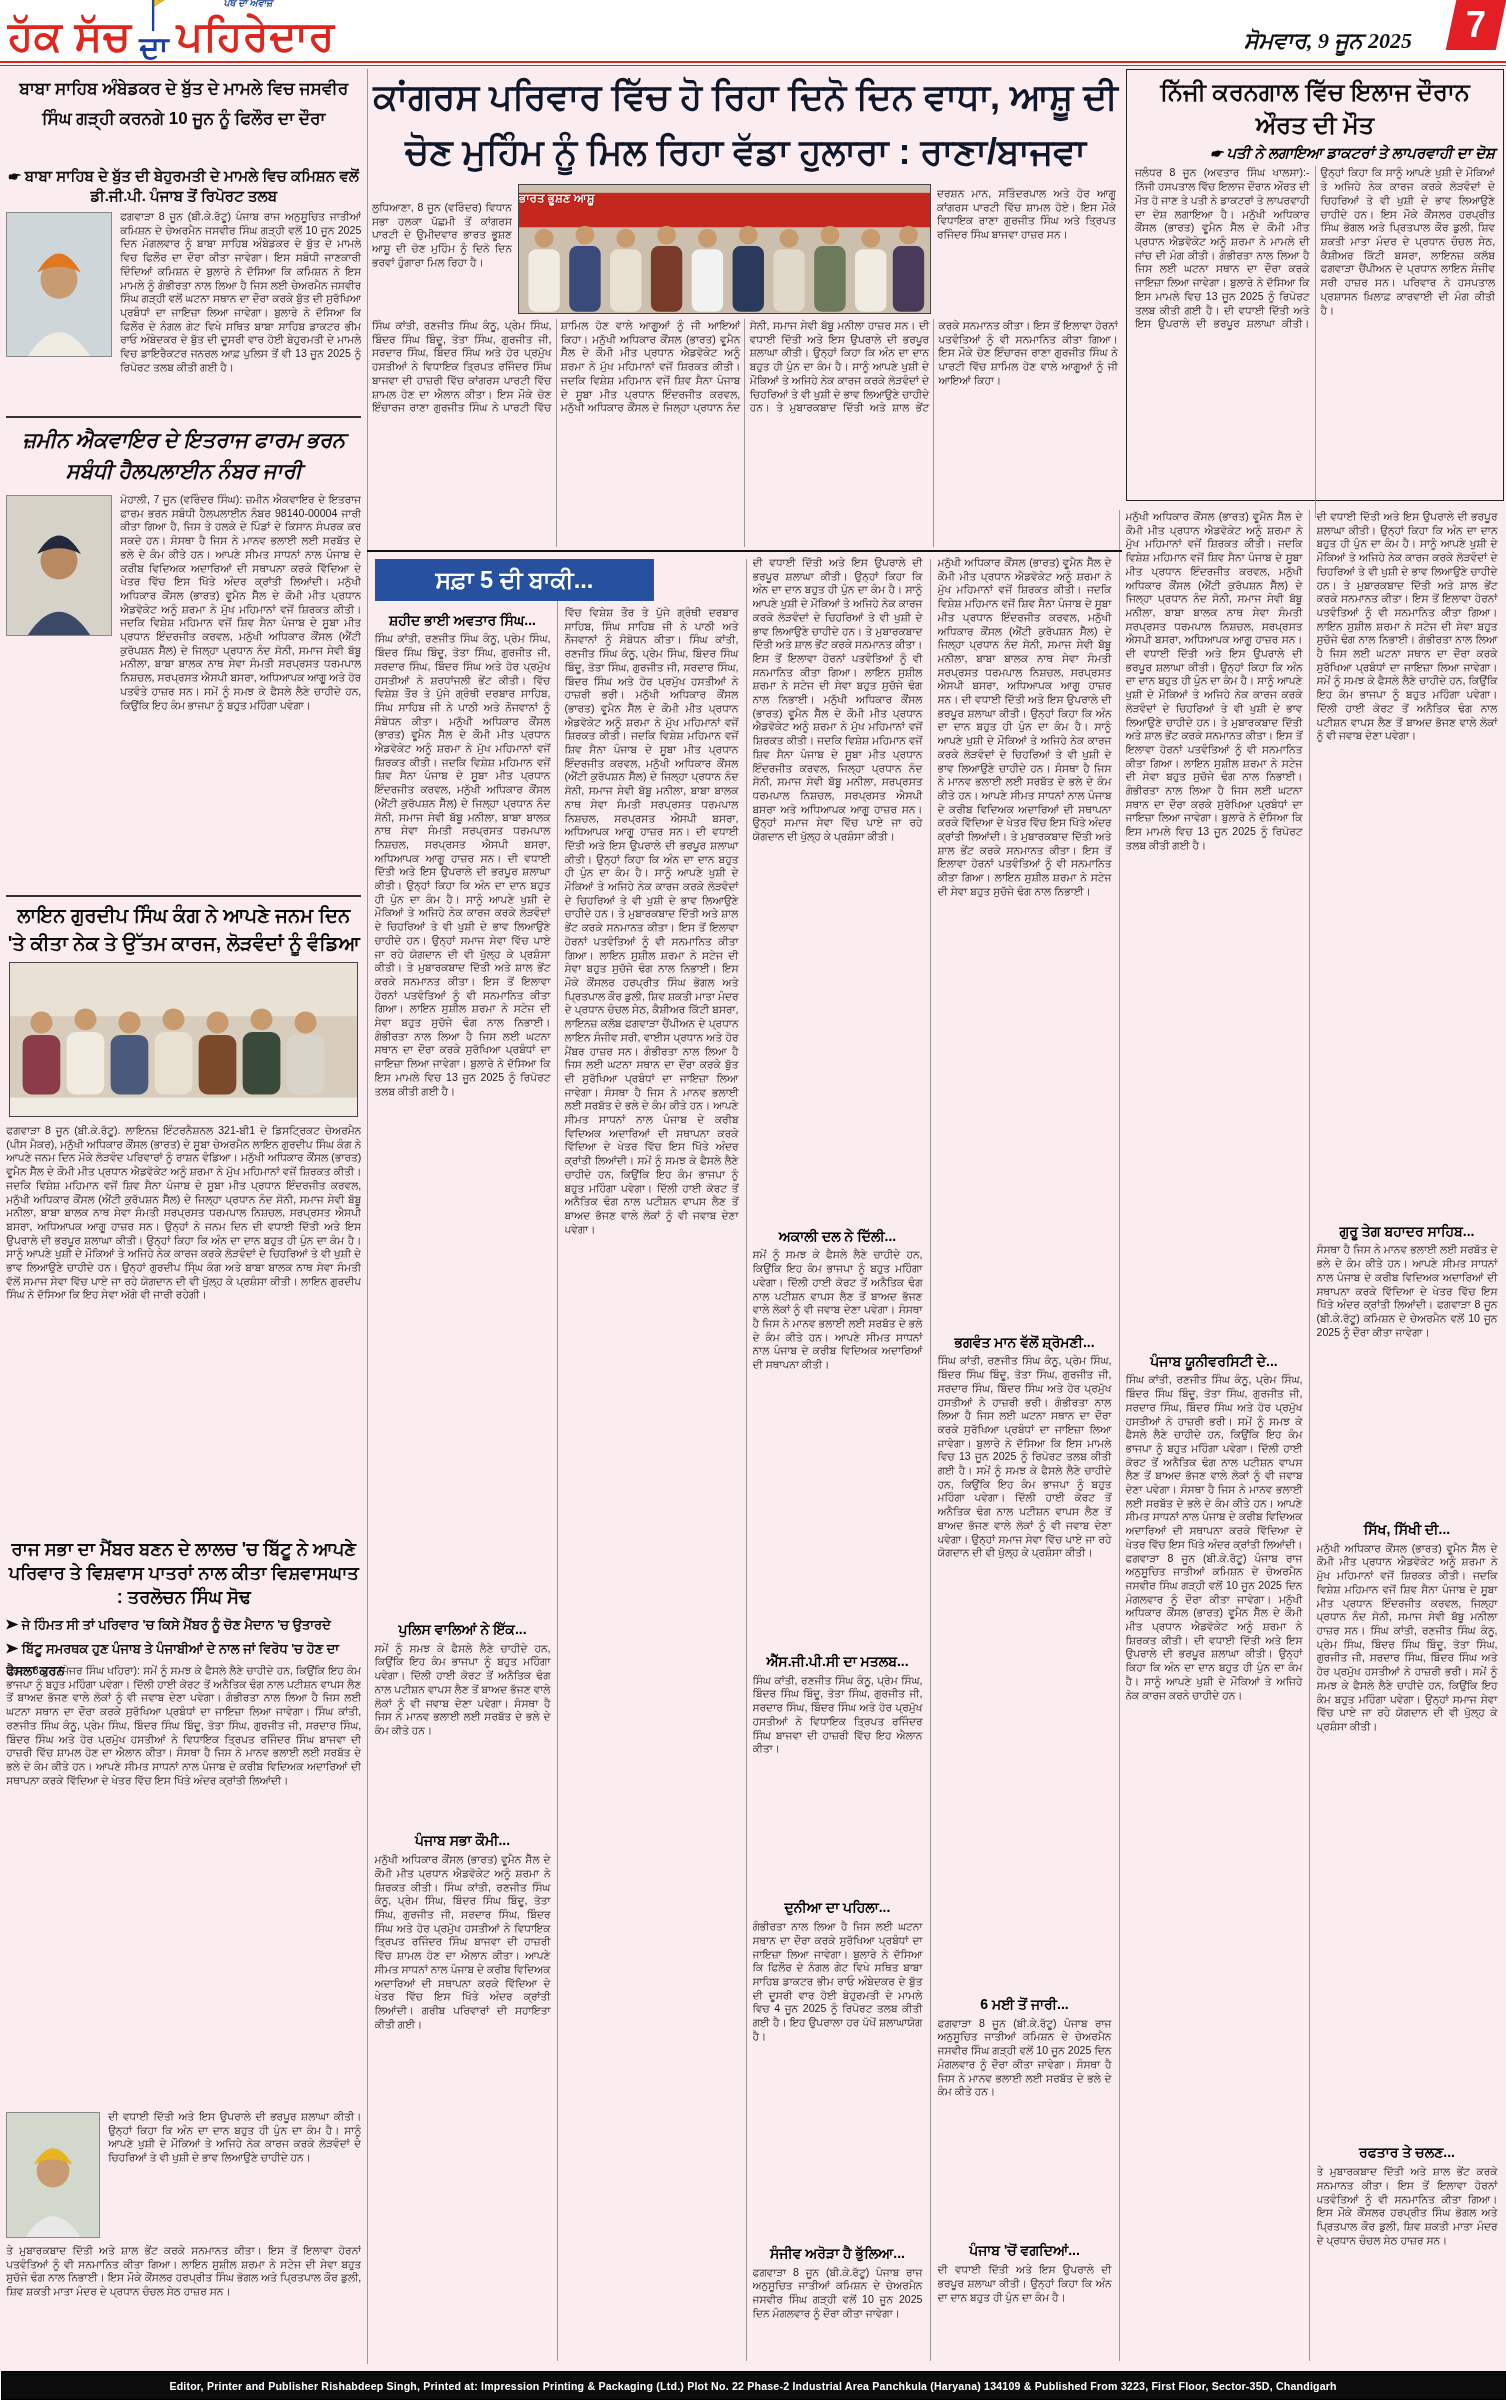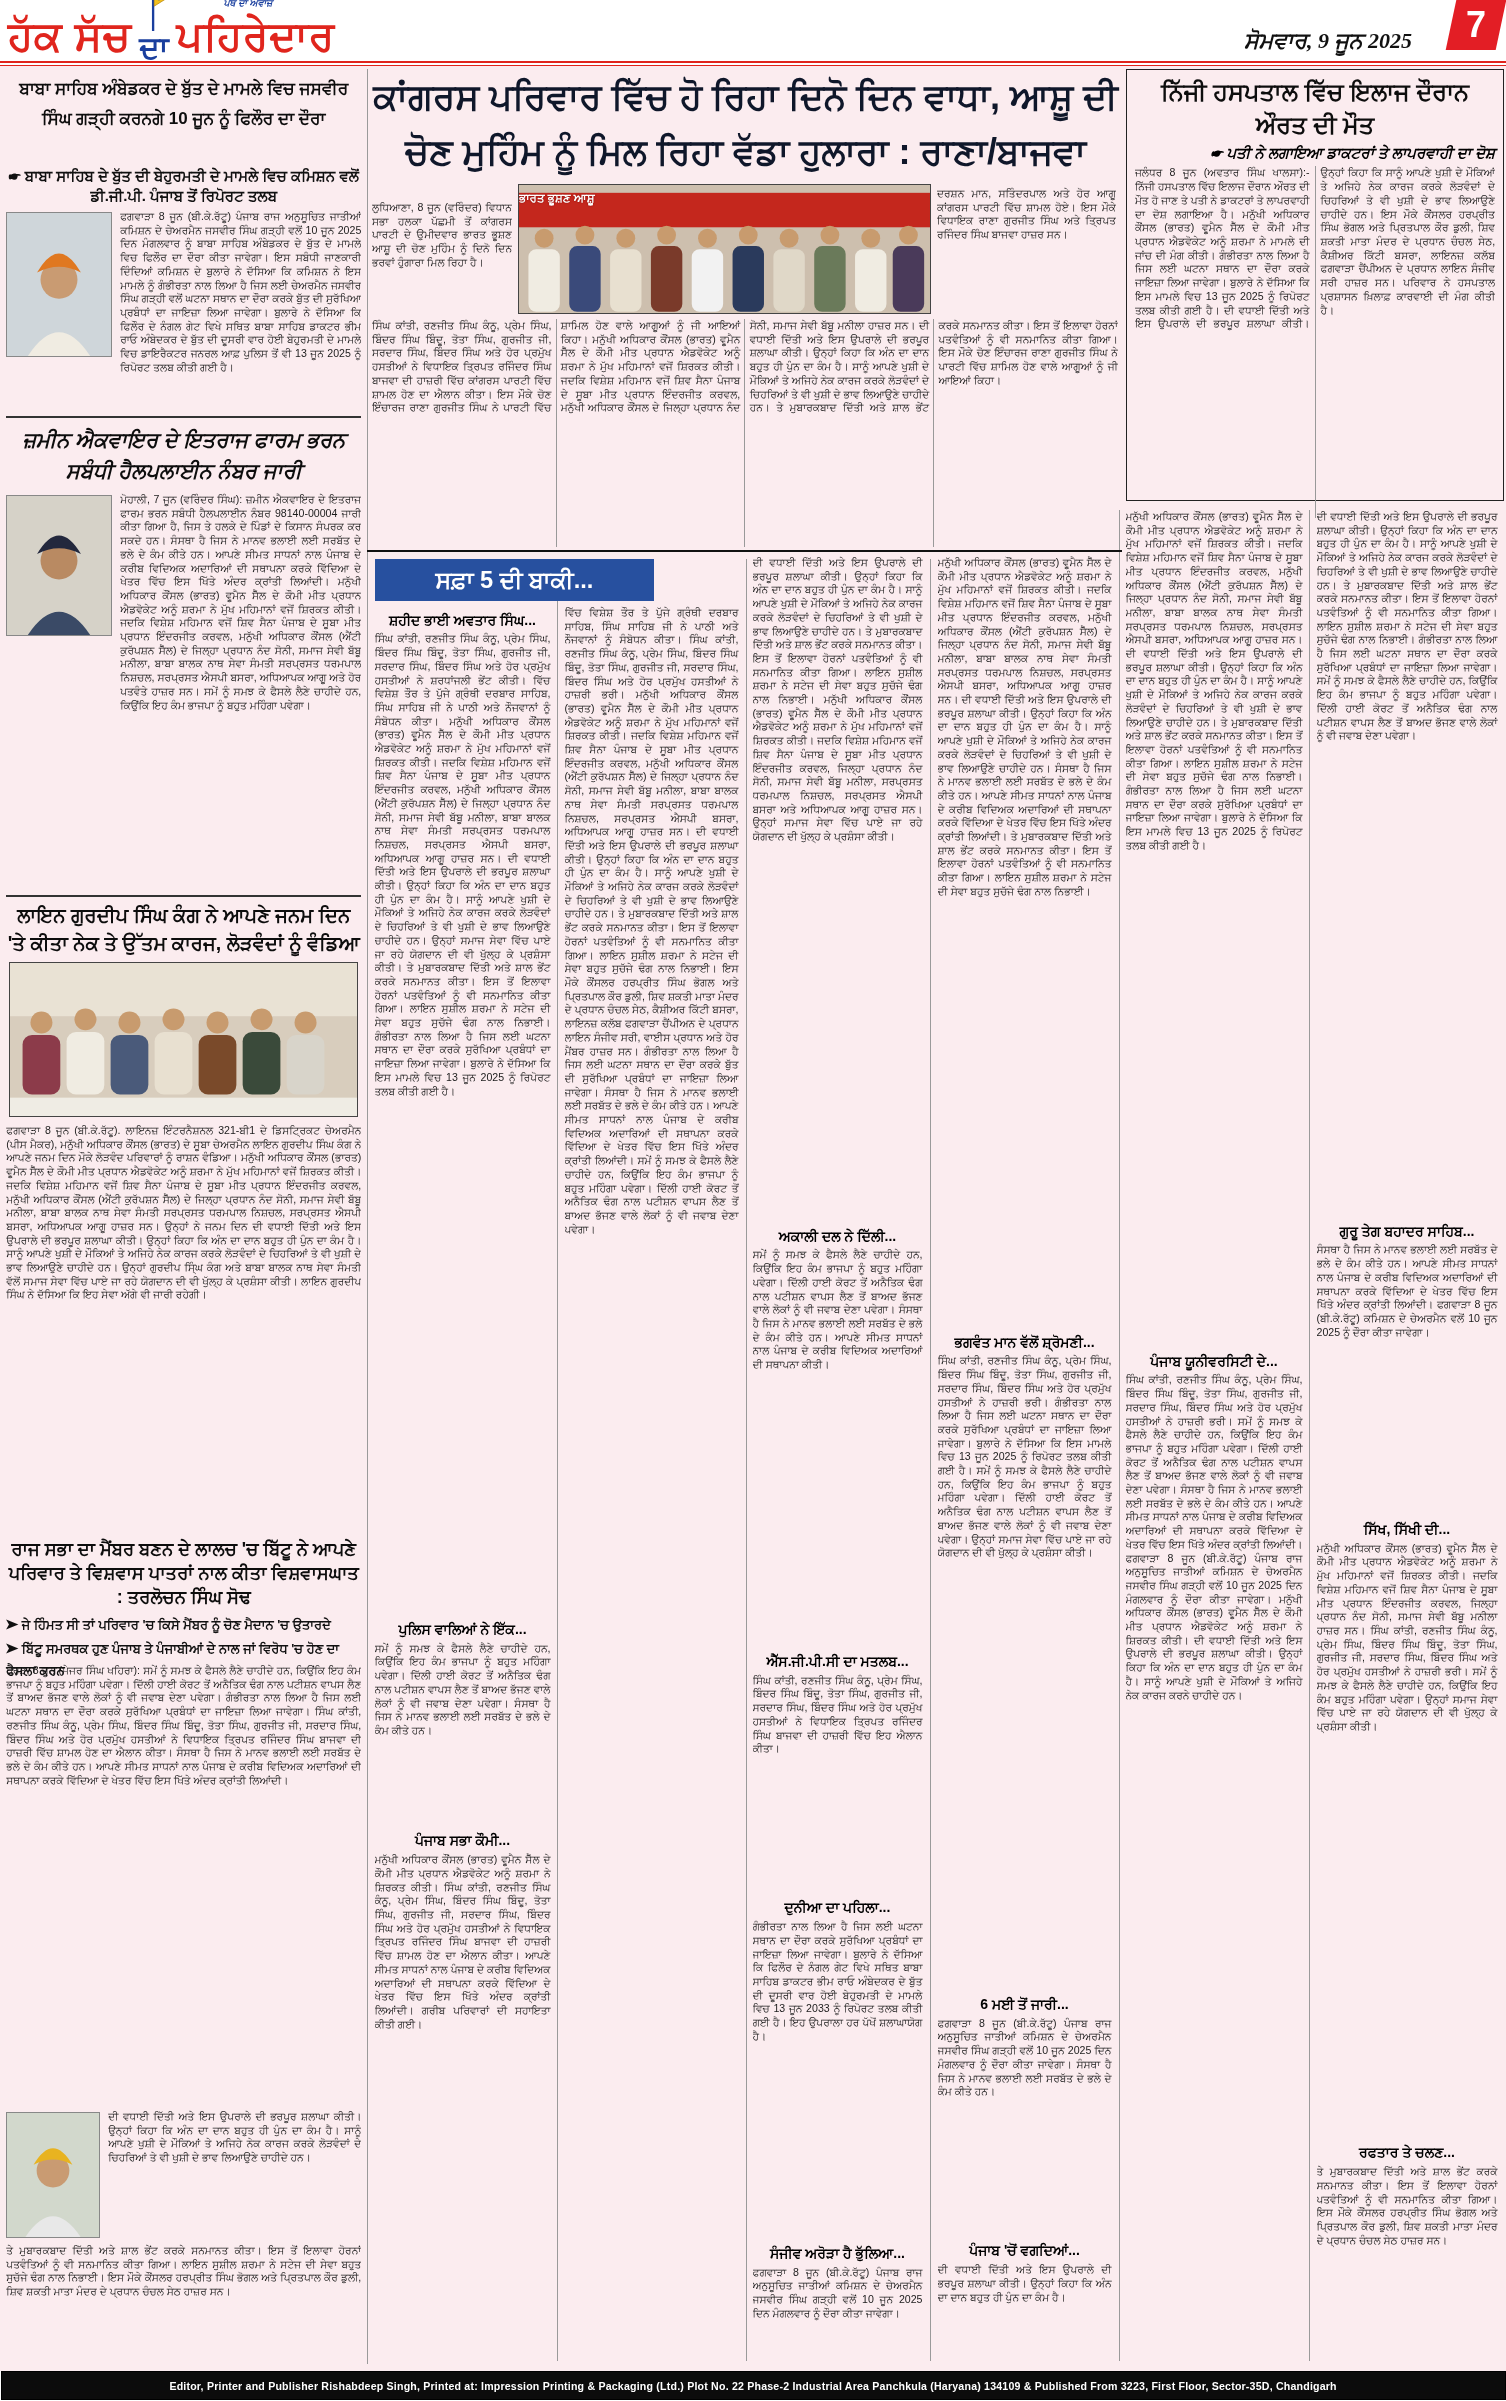--- a/index.html
+++ b/index.html
@@ -180,21 +180,21 @@
       </g>
     </svg>
     <div class="photo-banner-text">ਭਾਰਤ ਭੂਸ਼ਣ ਆਸ਼ੂ</div>
   </div>
   <div class="abs body-text" style="left:372px;top:201px;width:140px;height:124px">ਲੁਧਿਆਣਾ, 8 ਜੂਨ (ਵਰਿੰਦਰ) ਵਿਧਾਨ ਸਭਾ ਹਲਕਾ ਪੱਛਮੀ ਤੋਂ ਕਾਂਗਰਸ ਪਾਰਟੀ ਦੇ ਉਮੀਦਵਾਰ ਭਾਰਤ ਭੂਸ਼ਣ ਆਸ਼ੂ ਦੀ ਚੋਣ ਮੁਹਿੰਮ ਨੂੰ ਦਿਨੋ ਦਿਨ ਭਰਵਾਂ ਹੁੰਗਾਰਾ ਮਿਲ ਰਿਹਾ ਹੈ।</div>
   <div class="abs body-text" style="left:937px;top:187px;width:179px;height:124px">ਦਰਸ਼ਨ ਮਾਨ, ਸਤਿੰਦਰਪਾਲ ਅਤੇ ਹੋਰ ਆਗੂ ਕਾਂਗਰਸ ਪਾਰਟੀ ਵਿੱਚ ਸ਼ਾਮਲ ਹੋਏ। ਇਸ ਮੌਕੇ ਵਿਧਾਇਕ ਰਾਣਾ ਗੁਰਜੀਤ ਸਿੰਘ ਅਤੇ ਤ੍ਰਿਪਤ ਰਜਿੰਦਰ ਸਿੰਘ ਬਾਜਵਾ ਹਾਜ਼ਰ ਸਨ।</div>
   <div class="abs body-text c-main" style="left:372px;top:319px;width:746px;height:228px">ਸਿੰਘ ਕਾਂਤੀ, ਰਣਜੀਤ ਸਿੰਘ ਕੰਨੂ, ਪ੍ਰੇਮ ਸਿੰਘ, ਬਿੰਦਰ ਸਿੰਘ ਬਿੰਦੂ, ਤੋਤਾ ਸਿੰਘ, ਗੁਰਜੀਤ ਜੀ, ਸਰਦਾਰ ਸਿੰਘ, ਬਿੰਦਰ ਸਿੰਘ ਅਤੇ ਹੋਰ ਪ੍ਰਮੁੱਖ ਹਸਤੀਆਂ ਨੇ ਵਿਧਾਇਕ ਤ੍ਰਿਪਤ ਰਜਿੰਦਰ ਸਿੰਘ ਬਾਜਵਾ ਦੀ ਹਾਜ਼ਰੀ ਵਿੱਚ ਕਾਂਗਰਸ ਪਾਰਟੀ ਵਿੱਚ ਸ਼ਾਮਲ ਹੋਣ ਦਾ ਐਲਾਨ ਕੀਤਾ। ਇਸ ਮੌਕੇ ਚੋਣ ਇੰਚਾਰਜ ਰਾਣਾ ਗੁਰਜੀਤ ਸਿੰਘ ਨੇ ਪਾਰਟੀ ਵਿੱਚ ਸ਼ਾਮਿਲ ਹੋਣ ਵਾਲੇ ਆਗੂਆਂ ਨੂੰ ਜੀ ਆਇਆਂ ਕਿਹਾ। ਮਨੁੱਖੀ ਅਧਿਕਾਰ ਕੌਂਸਲ (ਭਾਰਤ) ਵੂਮੈਨ ਸੈੱਲ ਦੇ ਕੌਮੀ ਮੀਤ ਪ੍ਰਧਾਨ ਐਡਵੋਕੇਟ ਅਨੂੰ ਸ਼ਰਮਾ ਨੇ ਮੁੱਖ ਮਹਿਮਾਨਾਂ ਵਜੋਂ ਸ਼ਿਰਕਤ ਕੀਤੀ। ਜਦਕਿ ਵਿਸ਼ੇਸ਼ ਮਹਿਮਾਨ ਵਜੋਂ ਸ਼ਿਵ ਸੈਨਾ ਪੰਜਾਬ ਦੇ ਸੂਬਾ ਮੀਤ ਪ੍ਰਧਾਨ ਇੰਦਰਜੀਤ ਕਰਵਲ, ਮਨੁੱਖੀ ਅਧਿਕਾਰ ਕੌਂਸਲ ਦੇ ਜਿਲ੍ਹਾ ਪ੍ਰਧਾਨ ਨੰਦ ਸੋਨੀ, ਸਮਾਜ ਸੇਵੀ ਬੱਬੂ ਮਨੀਲਾ ਹਾਜ਼ਰ ਸਨ। ਦੀ ਵਧਾਈ ਦਿੱਤੀ ਅਤੇ ਇਸ ਉਪਰਾਲੇ ਦੀ ਭਰਪੂਰ ਸ਼ਲਾਘਾ ਕੀਤੀ। ਉਨ੍ਹਾਂ ਕਿਹਾ ਕਿ ਅੰਨ ਦਾ ਦਾਨ ਬਹੁਤ ਹੀ ਪੁੰਨ ਦਾ ਕੰਮ ਹੈ। ਸਾਨੂੰ ਆਪਣੇ ਖੁਸ਼ੀ ਦੇ ਮੌਕਿਆਂ ਤੇ ਅਜਿਹੇ ਨੇਕ ਕਾਰਜ ਕਰਕੇ ਲੋੜਵੰਦਾਂ ਦੇ ਚਿਹਰਿਆਂ ਤੇ ਵੀ ਖੁਸ਼ੀ ਦੇ ਭਾਵ ਲਿਆਉਣੇ ਚਾਹੀਦੇ ਹਨ। ਤੇ ਮੁਬਾਰਕਬਾਦ ਦਿੱਤੀ ਅਤੇ ਸ਼ਾਲ ਭੇਂਟ ਕਰਕੇ ਸਨਮਾਨਤ ਕੀਤਾ। ਇਸ ਤੋਂ ਇਲਾਵਾ ਹੋਰਨਾਂ ਪਤਵੰਤਿਆਂ ਨੂੰ ਵੀ ਸਨਮਾਨਿਤ ਕੀਤਾ ਗਿਆ। ਇਸ ਮੌਕੇ ਚੋਣ ਇੰਚਾਰਜ ਰਾਣਾ ਗੁਰਜੀਤ ਸਿੰਘ ਨੇ ਪਾਰਟੀ ਵਿੱਚ ਸ਼ਾਮਿਲ ਹੋਣ ਵਾਲੇ ਆਗੂਆਂ ਨੂੰ ਜੀ ਆਇਆਂ ਕਿਹਾ।</div>
   <div class="abs" style="left:367px;top:550px;width:755px;height:2.4px;background:#111"></div>
 
   <div class="abs r-box" style="left:1126px;top:69px;width:378px;height:432px">
-    <div class="r-hl">ਨਿੱਜੀ ਹਸਪਤਾਲ ਵਿੱਚ ਇਲਾਜ ਦੌਰਾਨ ਔਰਤ ਦੀ ਮੌਤ</div>
+    <div class="r-hl">ਨਿੱਜੀ ਕਰਨਗਾਲ ਵਿੱਚ ਇਲਾਜ ਦੌਰਾਨ ਔਰਤ ਦੀ ਮੌਤ</div>
     <div class="r-sub">☛ ਪਤੀ ਨੇ ਲਗਾਇਆ ਡਾਕਟਰਾਂ ਤੇ ਲਾਪਰਵਾਹੀ ਦਾ ਦੋਸ਼</div>
     <div class="body-text r-body">ਜਲੰਧਰ 8 ਜੂਨ (ਅਵਤਾਰ ਸਿੰਘ ਖਾਲਸਾ):- ਨਿੱਜੀ ਹਸਪਤਾਲ ਵਿੱਚ ਇਲਾਜ ਦੌਰਾਨ ਔਰਤ ਦੀ ਮੌਤ ਹੋ ਜਾਣ ਤੇ ਪਤੀ ਨੇ ਡਾਕਟਰਾਂ ਤੇ ਲਾਪਰਵਾਹੀ ਦਾ ਦੋਸ਼ ਲਗਾਇਆ ਹੈ। ਮਨੁੱਖੀ ਅਧਿਕਾਰ ਕੌਂਸਲ (ਭਾਰਤ) ਵੂਮੈਨ ਸੈੱਲ ਦੇ ਕੌਮੀ ਮੀਤ ਪ੍ਰਧਾਨ ਐਡਵੋਕੇਟ ਅਨੂੰ ਸ਼ਰਮਾ ਨੇ ਮਾਮਲੇ ਦੀ ਜਾਂਚ ਦੀ ਮੰਗ ਕੀਤੀ। ਗੰਭੀਰਤਾ ਨਾਲ ਲਿਆ ਹੈ ਜਿਸ ਲਈ ਘਟਨਾ ਸਥਾਨ ਦਾ ਦੌਰਾ ਕਰਕੇ ਜਾਇਜ਼ਾ ਲਿਆ ਜਾਵੇਗਾ। ਬੁਲਾਰੇ ਨੇ ਦੱਸਿਆ ਕਿ ਇਸ ਮਾਮਲੇ ਵਿਚ 13 ਜੂਨ 2025 ਨੂੰ ਰਿਪੋਰਟ ਤਲਬ ਕੀਤੀ ਗਈ ਹੈ। ਦੀ ਵਧਾਈ ਦਿੱਤੀ ਅਤੇ ਇਸ ਉਪਰਾਲੇ ਦੀ ਭਰਪੂਰ ਸ਼ਲਾਘਾ ਕੀਤੀ। ਉਨ੍ਹਾਂ ਕਿਹਾ ਕਿ ਸਾਨੂੰ ਆਪਣੇ ਖੁਸ਼ੀ ਦੇ ਮੌਕਿਆਂ ਤੇ ਅਜਿਹੇ ਨੇਕ ਕਾਰਜ ਕਰਕੇ ਲੋੜਵੰਦਾਂ ਦੇ ਚਿਹਰਿਆਂ ਤੇ ਵੀ ਖੁਸ਼ੀ ਦੇ ਭਾਵ ਲਿਆਉਣੇ ਚਾਹੀਦੇ ਹਨ। ਇਸ ਮੌਕੇ ਕੌਂਸਲਰ ਹਰਪ੍ਰੀਤ ਸਿੰਘ ਭੋਗਲ ਅਤੇ ਪ੍ਰਿਤਪਾਲ ਕੌਰ ਡੁਲੀ, ਸ਼ਿਵ ਸ਼ਕਤੀ ਮਾਤਾ ਮੰਦਰ ਦੇ ਪ੍ਰਧਾਨ ਚੰਚਲ ਸੇਠ, ਕੈਸ਼ੀਅਰ ਕਿੱਟੀ ਬਸਰਾ, ਲਾਇਨਜ਼ ਕਲੱਬ ਫਗਵਾੜਾ ਚੈਂਪੀਅਨ ਦੇ ਪ੍ਰਧਾਨ ਲਾਇਨ ਸੰਜੀਵ ਸਰੀ ਹਾਜ਼ਰ ਸਨ। ਪਰਿਵਾਰ ਨੇ ਹਸਪਤਾਲ ਪ੍ਰਸ਼ਾਸਨ ਖ਼ਿਲਾਫ਼ ਕਾਰਵਾਈ ਦੀ ਮੰਗ ਕੀਤੀ ਹੈ।</div>
   </div>
 
   <div class="abs cont-banner" style="left:375px;top:559px;width:279px;height:42px">ਸਫ਼ਾ 5 ਦੀ ਬਾਕੀ...</div>
 
   <div class="abs cont-col" style="left:369px;top:606px;width:187px;height:1755px">
     <div class="sec-head">ਸ਼ਹੀਦ ਭਾਈ ਅਵਤਾਰ ਸਿੰਘ...</div>
     <div class="body-text" style="height:983px">ਸਿੰਘ ਕਾਂਤੀ, ਰਣਜੀਤ ਸਿੰਘ ਕੰਨੂ, ਪ੍ਰੇਮ ਸਿੰਘ, ਬਿੰਦਰ ਸਿੰਘ ਬਿੰਦੂ, ਤੋਤਾ ਸਿੰਘ, ਗੁਰਜੀਤ ਜੀ, ਸਰਦਾਰ ਸਿੰਘ, ਬਿੰਦਰ ਸਿੰਘ ਅਤੇ ਹੋਰ ਪ੍ਰਮੁੱਖ ਹਸਤੀਆਂ ਨੇ ਸ਼ਰਧਾਂਜਲੀ ਭੇਂਟ ਕੀਤੀ। ਵਿੱਚ ਵਿਸ਼ੇਸ਼ ਤੌਰ ਤੇ ਪੁੱਜੇ ਗ੍ਰੰਥੀ ਦਰਬਾਰ ਸਾਹਿਬ, ਸਿੰਘ ਸਾਹਿਬ ਜੀ ਨੇ ਪਾਠੀ ਅਤੇ ਨੌਜਵਾਨਾਂ ਨੂੰ ਸੰਬੋਧਨ ਕੀਤਾ। ਮਨੁੱਖੀ ਅਧਿਕਾਰ ਕੌਂਸਲ (ਭਾਰਤ) ਵੂਮੈਨ ਸੈੱਲ ਦੇ ਕੌਮੀ ਮੀਤ ਪ੍ਰਧਾਨ ਐਡਵੋਕੇਟ ਅਨੂੰ ਸ਼ਰਮਾ ਨੇ ਮੁੱਖ ਮਹਿਮਾਨਾਂ ਵਜੋਂ ਸ਼ਿਰਕਤ ਕੀਤੀ। ਜਦਕਿ ਵਿਸ਼ੇਸ਼ ਮਹਿਮਾਨ ਵਜੋਂ ਸ਼ਿਵ ਸੈਨਾ ਪੰਜਾਬ ਦੇ ਸੂਬਾ ਮੀਤ ਪ੍ਰਧਾਨ ਇੰਦਰਜੀਤ ਕਰਵਲ, ਮਨੁੱਖੀ ਅਧਿਕਾਰ ਕੌਂਸਲ (ਐਂਟੀ ਕੁਰੱਪਸ਼ਨ ਸੈੱਲ) ਦੇ ਜਿਲ੍ਹਾ ਪ੍ਰਧਾਨ ਨੰਦ ਸੋਨੀ, ਸਮਾਜ ਸੇਵੀ ਬੱਬੂ ਮਨੀਲਾ, ਬਾਬਾ ਬਾਲਕ ਨਾਥ ਸੇਵਾ ਸੰਮਤੀ ਸਰਪ੍ਰਸਤ ਧਰਮਪਾਲ ਨਿਸ਼ਚਲ, ਸਰਪ੍ਰਸਤ ਐਸਪੀ ਬਸਰਾ, ਅਧਿਆਪਕ ਆਗੂ ਹਾਜ਼ਰ ਸਨ। ਦੀ ਵਧਾਈ ਦਿੱਤੀ ਅਤੇ ਇਸ ਉਪਰਾਲੇ ਦੀ ਭਰਪੂਰ ਸ਼ਲਾਘਾ ਕੀਤੀ। ਉਨ੍ਹਾਂ ਕਿਹਾ ਕਿ ਅੰਨ ਦਾ ਦਾਨ ਬਹੁਤ ਹੀ ਪੁੰਨ ਦਾ ਕੰਮ ਹੈ। ਸਾਨੂੰ ਆਪਣੇ ਖੁਸ਼ੀ ਦੇ ਮੌਕਿਆਂ ਤੇ ਅਜਿਹੇ ਨੇਕ ਕਾਰਜ ਕਰਕੇ ਲੋੜਵੰਦਾਂ ਦੇ ਚਿਹਰਿਆਂ ਤੇ ਵੀ ਖੁਸ਼ੀ ਦੇ ਭਾਵ ਲਿਆਉਣੇ ਚਾਹੀਦੇ ਹਨ। ਉਨ੍ਹਾਂ ਸਮਾਜ ਸੇਵਾ ਵਿੱਚ ਪਾਏ ਜਾ ਰਹੇ ਯੋਗਦਾਨ ਦੀ ਵੀ ਖੁੱਲ੍ਹ ਕੇ ਪ੍ਰਸ਼ੰਸਾ ਕੀਤੀ। ਤੇ ਮੁਬਾਰਕਬਾਦ ਦਿੱਤੀ ਅਤੇ ਸ਼ਾਲ ਭੇਂਟ ਕਰਕੇ ਸਨਮਾਨਤ ਕੀਤਾ। ਇਸ ਤੋਂ ਇਲਾਵਾ ਹੋਰਨਾਂ ਪਤਵੰਤਿਆਂ ਨੂੰ ਵੀ ਸਨਮਾਨਿਤ ਕੀਤਾ ਗਿਆ। ਲਾਇਨ ਸੁਸ਼ੀਲ ਸ਼ਰਮਾ ਨੇ ਸਟੇਜ ਦੀ ਸੇਵਾ ਬਹੁਤ ਸੁਚੱਜੇ ਢੰਗ ਨਾਲ ਨਿਭਾਈ। ਗੰਭੀਰਤਾ ਨਾਲ ਲਿਆ ਹੈ ਜਿਸ ਲਈ ਘਟਨਾ ਸਥਾਨ ਦਾ ਦੌਰਾ ਕਰਕੇ ਸੁਰੱਖਿਆ ਪ੍ਰਬੰਧਾਂ ਦਾ ਜਾਇਜ਼ਾ ਲਿਆ ਜਾਵੇਗਾ। ਬੁਲਾਰੇ ਨੇ ਦੱਸਿਆ ਕਿ ਇਸ ਮਾਮਲੇ ਵਿਚ 13 ਜੂਨ 2025 ਨੂੰ ਰਿਪੋਰਟ ਤਲਬ ਕੀਤੀ ਗਈ ਹੈ।</div>
     <div class="sec-head">ਪੁਲਿਸ ਵਾਲਿਆਂ ਨੇ ਇੱਕ...</div>
@@ -207,21 +207,21 @@
     <div class="body-text" style="height:1751px">ਵਿੱਚ ਵਿਸ਼ੇਸ਼ ਤੌਰ ਤੇ ਪੁੱਜੇ ਗ੍ਰੰਥੀ ਦਰਬਾਰ ਸਾਹਿਬ, ਸਿੰਘ ਸਾਹਿਬ ਜੀ ਨੇ ਪਾਠੀ ਅਤੇ ਨੌਜਵਾਨਾਂ ਨੂੰ ਸੰਬੋਧਨ ਕੀਤਾ। ਸਿੰਘ ਕਾਂਤੀ, ਰਣਜੀਤ ਸਿੰਘ ਕੰਨੂ, ਪ੍ਰੇਮ ਸਿੰਘ, ਬਿੰਦਰ ਸਿੰਘ ਬਿੰਦੂ, ਤੋਤਾ ਸਿੰਘ, ਗੁਰਜੀਤ ਜੀ, ਸਰਦਾਰ ਸਿੰਘ, ਬਿੰਦਰ ਸਿੰਘ ਅਤੇ ਹੋਰ ਪ੍ਰਮੁੱਖ ਹਸਤੀਆਂ ਨੇ ਹਾਜ਼ਰੀ ਭਰੀ। ਮਨੁੱਖੀ ਅਧਿਕਾਰ ਕੌਂਸਲ (ਭਾਰਤ) ਵੂਮੈਨ ਸੈੱਲ ਦੇ ਕੌਮੀ ਮੀਤ ਪ੍ਰਧਾਨ ਐਡਵੋਕੇਟ ਅਨੂੰ ਸ਼ਰਮਾ ਨੇ ਮੁੱਖ ਮਹਿਮਾਨਾਂ ਵਜੋਂ ਸ਼ਿਰਕਤ ਕੀਤੀ। ਜਦਕਿ ਵਿਸ਼ੇਸ਼ ਮਹਿਮਾਨ ਵਜੋਂ ਸ਼ਿਵ ਸੈਨਾ ਪੰਜਾਬ ਦੇ ਸੂਬਾ ਮੀਤ ਪ੍ਰਧਾਨ ਇੰਦਰਜੀਤ ਕਰਵਲ, ਮਨੁੱਖੀ ਅਧਿਕਾਰ ਕੌਂਸਲ (ਐਂਟੀ ਕੁਰੱਪਸ਼ਨ ਸੈੱਲ) ਦੇ ਜਿਲ੍ਹਾ ਪ੍ਰਧਾਨ ਨੰਦ ਸੋਨੀ, ਸਮਾਜ ਸੇਵੀ ਬੱਬੂ ਮਨੀਲਾ, ਬਾਬਾ ਬਾਲਕ ਨਾਥ ਸੇਵਾ ਸੰਮਤੀ ਸਰਪ੍ਰਸਤ ਧਰਮਪਾਲ ਨਿਸ਼ਚਲ, ਸਰਪ੍ਰਸਤ ਐਸਪੀ ਬਸਰਾ, ਅਧਿਆਪਕ ਆਗੂ ਹਾਜ਼ਰ ਸਨ। ਦੀ ਵਧਾਈ ਦਿੱਤੀ ਅਤੇ ਇਸ ਉਪਰਾਲੇ ਦੀ ਭਰਪੂਰ ਸ਼ਲਾਘਾ ਕੀਤੀ। ਉਨ੍ਹਾਂ ਕਿਹਾ ਕਿ ਅੰਨ ਦਾ ਦਾਨ ਬਹੁਤ ਹੀ ਪੁੰਨ ਦਾ ਕੰਮ ਹੈ। ਸਾਨੂੰ ਆਪਣੇ ਖੁਸ਼ੀ ਦੇ ਮੌਕਿਆਂ ਤੇ ਅਜਿਹੇ ਨੇਕ ਕਾਰਜ ਕਰਕੇ ਲੋੜਵੰਦਾਂ ਦੇ ਚਿਹਰਿਆਂ ਤੇ ਵੀ ਖੁਸ਼ੀ ਦੇ ਭਾਵ ਲਿਆਉਣੇ ਚਾਹੀਦੇ ਹਨ। ਤੇ ਮੁਬਾਰਕਬਾਦ ਦਿੱਤੀ ਅਤੇ ਸ਼ਾਲ ਭੇਂਟ ਕਰਕੇ ਸਨਮਾਨਤ ਕੀਤਾ। ਇਸ ਤੋਂ ਇਲਾਵਾ ਹੋਰਨਾਂ ਪਤਵੰਤਿਆਂ ਨੂੰ ਵੀ ਸਨਮਾਨਿਤ ਕੀਤਾ ਗਿਆ। ਲਾਇਨ ਸੁਸ਼ੀਲ ਸ਼ਰਮਾ ਨੇ ਸਟੇਜ ਦੀ ਸੇਵਾ ਬਹੁਤ ਸੁਚੱਜੇ ਢੰਗ ਨਾਲ ਨਿਭਾਈ। ਇਸ ਮੌਕੇ ਕੌਂਸਲਰ ਹਰਪ੍ਰੀਤ ਸਿੰਘ ਭੋਗਲ ਅਤੇ ਪ੍ਰਿਤਪਾਲ ਕੌਰ ਡੁਲੀ, ਸ਼ਿਵ ਸ਼ਕਤੀ ਮਾਤਾ ਮੰਦਰ ਦੇ ਪ੍ਰਧਾਨ ਚੰਚਲ ਸੇਠ, ਕੈਸ਼ੀਅਰ ਕਿੱਟੀ ਬਸਰਾ, ਲਾਇਨਜ਼ ਕਲੱਬ ਫਗਵਾੜਾ ਚੈਂਪੀਅਨ ਦੇ ਪ੍ਰਧਾਨ ਲਾਇਨ ਸੰਜੀਵ ਸਰੀ, ਵਾਈਸ ਪ੍ਰਧਾਨ ਅਤੇ ਹੋਰ ਮੈਂਬਰ ਹਾਜ਼ਰ ਸਨ। ਗੰਭੀਰਤਾ ਨਾਲ ਲਿਆ ਹੈ ਜਿਸ ਲਈ ਘਟਨਾ ਸਥਾਨ ਦਾ ਦੌਰਾ ਕਰਕੇ ਬੁੱਤ ਦੀ ਸੁਰੱਖਿਆ ਪ੍ਰਬੰਧਾਂ ਦਾ ਜਾਇਜ਼ਾ ਲਿਆ ਜਾਵੇਗਾ। ਸੰਸਥਾ ਹੈ ਜਿਸ ਨੇ ਮਾਨਵ ਭਲਾਈ ਲਈ ਸਰਬੱਤ ਦੇ ਭਲੇ ਦੇ ਕੰਮ ਕੀਤੇ ਹਨ। ਆਪਣੇ ਸੀਮਤ ਸਾਧਨਾਂ ਨਾਲ ਪੰਜਾਬ ਦੇ ਕਰੀਬ ਵਿਦਿਅਕ ਅਦਾਰਿਆਂ ਦੀ ਸਥਾਪਨਾ ਕਰਕੇ ਵਿੱਦਿਆ ਦੇ ਖੇਤਰ ਵਿੱਚ ਇਸ ਖਿੱਤੇ ਅੰਦਰ ਕ੍ਰਾਂਤੀ ਲਿਆਂਦੀ। ਸਮੇਂ ਨੂੰ ਸਮਝ ਕੇ ਫੈਸਲੇ ਲੈਣੇ ਚਾਹੀਦੇ ਹਨ, ਕਿਉਂਕਿ ਇਹ ਕੰਮ ਭਾਜਪਾ ਨੂੰ ਬਹੁਤ ਮਹਿੰਗਾ ਪਵੇਗਾ। ਦਿੱਲੀ ਹਾਈ ਕੋਰਟ ਤੋਂ ਅਨੈਤਿਕ ਢੰਗ ਨਾਲ ਪਟੀਸ਼ਨ ਵਾਪਸ ਲੈਣ ਤੋਂ ਬਾਅਦ ਭੱਜਣ ਵਾਲੇ ਲੋਕਾਂ ਨੂੰ ਵੀ ਜਵਾਬ ਦੇਣਾ ਪਵੇਗਾ।</div>
   </div>
 
   <div class="abs cont-col" style="left:747px;top:556px;width:181px;height:1806px">
     <div class="body-text" style="height:666px">ਦੀ ਵਧਾਈ ਦਿੱਤੀ ਅਤੇ ਇਸ ਉਪਰਾਲੇ ਦੀ ਭਰਪੂਰ ਸ਼ਲਾਘਾ ਕੀਤੀ। ਉਨ੍ਹਾਂ ਕਿਹਾ ਕਿ ਅੰਨ ਦਾ ਦਾਨ ਬਹੁਤ ਹੀ ਪੁੰਨ ਦਾ ਕੰਮ ਹੈ। ਸਾਨੂੰ ਆਪਣੇ ਖੁਸ਼ੀ ਦੇ ਮੌਕਿਆਂ ਤੇ ਅਜਿਹੇ ਨੇਕ ਕਾਰਜ ਕਰਕੇ ਲੋੜਵੰਦਾਂ ਦੇ ਚਿਹਰਿਆਂ ਤੇ ਵੀ ਖੁਸ਼ੀ ਦੇ ਭਾਵ ਲਿਆਉਣੇ ਚਾਹੀਦੇ ਹਨ। ਤੇ ਮੁਬਾਰਕਬਾਦ ਦਿੱਤੀ ਅਤੇ ਸ਼ਾਲ ਭੇਂਟ ਕਰਕੇ ਸਨਮਾਨਤ ਕੀਤਾ। ਇਸ ਤੋਂ ਇਲਾਵਾ ਹੋਰਨਾਂ ਪਤਵੰਤਿਆਂ ਨੂੰ ਵੀ ਸਨਮਾਨਿਤ ਕੀਤਾ ਗਿਆ। ਲਾਇਨ ਸੁਸ਼ੀਲ ਸ਼ਰਮਾ ਨੇ ਸਟੇਜ ਦੀ ਸੇਵਾ ਬਹੁਤ ਸੁਚੱਜੇ ਢੰਗ ਨਾਲ ਨਿਭਾਈ। ਮਨੁੱਖੀ ਅਧਿਕਾਰ ਕੌਂਸਲ (ਭਾਰਤ) ਵੂਮੈਨ ਸੈੱਲ ਦੇ ਕੌਮੀ ਮੀਤ ਪ੍ਰਧਾਨ ਐਡਵੋਕੇਟ ਅਨੂੰ ਸ਼ਰਮਾ ਨੇ ਮੁੱਖ ਮਹਿਮਾਨਾਂ ਵਜੋਂ ਸ਼ਿਰਕਤ ਕੀਤੀ। ਜਦਕਿ ਵਿਸ਼ੇਸ਼ ਮਹਿਮਾਨ ਵਜੋਂ ਸ਼ਿਵ ਸੈਨਾ ਪੰਜਾਬ ਦੇ ਸੂਬਾ ਮੀਤ ਪ੍ਰਧਾਨ ਇੰਦਰਜੀਤ ਕਰਵਲ, ਜਿਲ੍ਹਾ ਪ੍ਰਧਾਨ ਨੰਦ ਸੋਨੀ, ਸਮਾਜ ਸੇਵੀ ਬੱਬੂ ਮਨੀਲਾ, ਸਰਪ੍ਰਸਤ ਧਰਮਪਾਲ ਨਿਸ਼ਚਲ, ਸਰਪ੍ਰਸਤ ਐਸਪੀ ਬਸਰਾ ਅਤੇ ਅਧਿਆਪਕ ਆਗੂ ਹਾਜ਼ਰ ਸਨ। ਉਨ੍ਹਾਂ ਸਮਾਜ ਸੇਵਾ ਵਿੱਚ ਪਾਏ ਜਾ ਰਹੇ ਯੋਗਦਾਨ ਦੀ ਖੁੱਲ੍ਹ ਕੇ ਪ੍ਰਸ਼ੰਸਾ ਕੀਤੀ।</div>
     <div class="sec-head">ਅਕਾਲੀ ਦਲ ਨੇ ਦਿੱਲੀ...</div>
     <div class="body-text" style="height:399px">ਸਮੇਂ ਨੂੰ ਸਮਝ ਕੇ ਫੈਸਲੇ ਲੈਣੇ ਚਾਹੀਦੇ ਹਨ, ਕਿਉਂਕਿ ਇਹ ਕੰਮ ਭਾਜਪਾ ਨੂੰ ਬਹੁਤ ਮਹਿੰਗਾ ਪਵੇਗਾ। ਦਿੱਲੀ ਹਾਈ ਕੋਰਟ ਤੋਂ ਅਨੈਤਿਕ ਢੰਗ ਨਾਲ ਪਟੀਸ਼ਨ ਵਾਪਸ ਲੈਣ ਤੋਂ ਬਾਅਦ ਭੱਜਣ ਵਾਲੇ ਲੋਕਾਂ ਨੂੰ ਵੀ ਜਵਾਬ ਦੇਣਾ ਪਵੇਗਾ। ਸੰਸਥਾ ਹੈ ਜਿਸ ਨੇ ਮਾਨਵ ਭਲਾਈ ਲਈ ਸਰਬੱਤ ਦੇ ਭਲੇ ਦੇ ਕੰਮ ਕੀਤੇ ਹਨ। ਆਪਣੇ ਸੀਮਤ ਸਾਧਨਾਂ ਨਾਲ ਪੰਜਾਬ ਦੇ ਕਰੀਬ ਵਿਦਿਅਕ ਅਦਾਰਿਆਂ ਦੀ ਸਥਾਪਨਾ ਕੀਤੀ।</div>
     <div class="sec-head">ਐੱਸ.ਜੀ.ਪੀ.ਸੀ ਦਾ ਮਤਲਬ...</div>
     <div class="body-text" style="height:220px">ਸਿੰਘ ਕਾਂਤੀ, ਰਣਜੀਤ ਸਿੰਘ ਕੰਨੂ, ਪ੍ਰੇਮ ਸਿੰਘ, ਬਿੰਦਰ ਸਿੰਘ ਬਿੰਦੂ, ਤੋਤਾ ਸਿੰਘ, ਗੁਰਜੀਤ ਜੀ, ਸਰਦਾਰ ਸਿੰਘ, ਬਿੰਦਰ ਸਿੰਘ ਅਤੇ ਹੋਰ ਪ੍ਰਮੁੱਖ ਹਸਤੀਆਂ ਨੇ ਵਿਧਾਇਕ ਤ੍ਰਿਪਤ ਰਜਿੰਦਰ ਸਿੰਘ ਬਾਜਵਾ ਦੀ ਹਾਜ਼ਰੀ ਵਿੱਚ ਇਹ ਐਲਾਨ ਕੀਤਾ।</div>
     <div class="sec-head">ਦੁਨੀਆ ਦਾ ਪਹਿਲਾ...</div>
-    <div class="body-text" style="height:319px">ਗੰਭੀਰਤਾ ਨਾਲ ਲਿਆ ਹੈ ਜਿਸ ਲਈ ਘਟਨਾ ਸਥਾਨ ਦਾ ਦੌਰਾ ਕਰਕੇ ਸੁਰੱਖਿਆ ਪ੍ਰਬੰਧਾਂ ਦਾ ਜਾਇਜ਼ਾ ਲਿਆ ਜਾਵੇਗਾ। ਬੁਲਾਰੇ ਨੇ ਦੱਸਿਆ ਕਿ ਫਿਲੌਰ ਦੇ ਨੰਗਲ ਗੇਟ ਵਿਖੇ ਸਥਿਤ ਬਾਬਾ ਸਾਹਿਬ ਡਾਕਟਰ ਭੀਮ ਰਾਓ ਅੰਬੇਦਕਰ ਦੇ ਬੁੱਤ ਦੀ ਦੂਸਰੀ ਵਾਰ ਹੋਈ ਬੇਹੁਰਮਤੀ ਦੇ ਮਾਮਲੇ ਵਿਚ 13 ਜੂਨ 2033 ਨੂੰ ਰਿਪੋਰਟ ਤਲਬ ਕੀਤੀ ਗਈ ਹੈ। ਇਹ ਉਪਰਾਲਾ ਹਰ ਪੱਖੋਂ ਸ਼ਲਾਘਾਯੋਗ ਹੈ।</div>
+    <div class="body-text" style="height:319px">ਗੰਭੀਰਤਾ ਨਾਲ ਲਿਆ ਹੈ ਜਿਸ ਲਈ ਘਟਨਾ ਸਥਾਨ ਦਾ ਦੌਰਾ ਕਰਕੇ ਸੁਰੱਖਿਆ ਪ੍ਰਬੰਧਾਂ ਦਾ ਜਾਇਜ਼ਾ ਲਿਆ ਜਾਵੇਗਾ। ਬੁਲਾਰੇ ਨੇ ਦੱਸਿਆ ਕਿ ਫਿਲੌਰ ਦੇ ਨੰਗਲ ਗੇਟ ਵਿਖੇ ਸਥਿਤ ਬਾਬਾ ਸਾਹਿਬ ਡਾਕਟਰ ਭੀਮ ਰਾਓ ਅੰਬੇਦਕਰ ਦੇ ਬੁੱਤ ਦੀ ਦੂਸਰੀ ਵਾਰ ਹੋਈ ਬੇਹੁਰਮਤੀ ਦੇ ਮਾਮਲੇ ਵਿਚ 4 ਜੂਨ 2025 ਨੂੰ ਰਿਪੋਰਟ ਤਲਬ ਕੀਤੀ ਗਈ ਹੈ। ਇਹ ਉਪਰਾਲਾ ਹਰ ਪੱਖੋਂ ਸ਼ਲਾਘਾਯੋਗ ਹੈ।</div>
     <div class="sec-head">ਸੰਜੀਵ ਅਰੋੜਾ ਹੈ ਭੁੱਲਿਆ...</div>
     <div class="body-text" style="height:79px">ਫਗਵਾੜਾ 8 ਜੂਨ (ਬੀ.ਕੇ.ਰੱਟੂ) ਪੰਜਾਬ ਰਾਜ ਅਨੁਸੂਚਿਤ ਜਾਤੀਆਂ ਕਮਿਸ਼ਨ ਦੇ ਚੇਅਰਮੈਨ ਜਸਵੀਰ ਸਿੰਘ ਗੜ੍ਹੀ ਵਲੋਂ 10 ਜੂਨ 2025 ਦਿਨ ਮੰਗਲਵਾਰ ਨੂੰ ਦੌਰਾ ਕੀਤਾ ਜਾਵੇਗਾ।</div>
   </div>
 
   <div class="abs cont-col" style="left:932px;top:556px;width:185px;height:1806px">
     <div class="body-text" style="height:772px">ਮਨੁੱਖੀ ਅਧਿਕਾਰ ਕੌਂਸਲ (ਭਾਰਤ) ਵੂਮੈਨ ਸੈੱਲ ਦੇ ਕੌਮੀ ਮੀਤ ਪ੍ਰਧਾਨ ਐਡਵੋਕੇਟ ਅਨੂੰ ਸ਼ਰਮਾ ਨੇ ਮੁੱਖ ਮਹਿਮਾਨਾਂ ਵਜੋਂ ਸ਼ਿਰਕਤ ਕੀਤੀ। ਜਦਕਿ ਵਿਸ਼ੇਸ਼ ਮਹਿਮਾਨ ਵਜੋਂ ਸ਼ਿਵ ਸੈਨਾ ਪੰਜਾਬ ਦੇ ਸੂਬਾ ਮੀਤ ਪ੍ਰਧਾਨ ਇੰਦਰਜੀਤ ਕਰਵਲ, ਮਨੁੱਖੀ ਅਧਿਕਾਰ ਕੌਂਸਲ (ਐਂਟੀ ਕੁਰੱਪਸ਼ਨ ਸੈੱਲ) ਦੇ ਜਿਲ੍ਹਾ ਪ੍ਰਧਾਨ ਨੰਦ ਸੋਨੀ, ਸਮਾਜ ਸੇਵੀ ਬੱਬੂ ਮਨੀਲਾ, ਬਾਬਾ ਬਾਲਕ ਨਾਥ ਸੇਵਾ ਸੰਮਤੀ ਸਰਪ੍ਰਸਤ ਧਰਮਪਾਲ ਨਿਸ਼ਚਲ, ਸਰਪ੍ਰਸਤ ਐਸਪੀ ਬਸਰਾ, ਅਧਿਆਪਕ ਆਗੂ ਹਾਜ਼ਰ ਸਨ। ਦੀ ਵਧਾਈ ਦਿੱਤੀ ਅਤੇ ਇਸ ਉਪਰਾਲੇ ਦੀ ਭਰਪੂਰ ਸ਼ਲਾਘਾ ਕੀਤੀ। ਉਨ੍ਹਾਂ ਕਿਹਾ ਕਿ ਅੰਨ ਦਾ ਦਾਨ ਬਹੁਤ ਹੀ ਪੁੰਨ ਦਾ ਕੰਮ ਹੈ। ਸਾਨੂੰ ਆਪਣੇ ਖੁਸ਼ੀ ਦੇ ਮੌਕਿਆਂ ਤੇ ਅਜਿਹੇ ਨੇਕ ਕਾਰਜ ਕਰਕੇ ਲੋੜਵੰਦਾਂ ਦੇ ਚਿਹਰਿਆਂ ਤੇ ਵੀ ਖੁਸ਼ੀ ਦੇ ਭਾਵ ਲਿਆਉਣੇ ਚਾਹੀਦੇ ਹਨ। ਸੰਸਥਾ ਹੈ ਜਿਸ ਨੇ ਮਾਨਵ ਭਲਾਈ ਲਈ ਸਰਬੱਤ ਦੇ ਭਲੇ ਦੇ ਕੰਮ ਕੀਤੇ ਹਨ। ਆਪਣੇ ਸੀਮਤ ਸਾਧਨਾਂ ਨਾਲ ਪੰਜਾਬ ਦੇ ਕਰੀਬ ਵਿਦਿਅਕ ਅਦਾਰਿਆਂ ਦੀ ਸਥਾਪਨਾ ਕਰਕੇ ਵਿੱਦਿਆ ਦੇ ਖੇਤਰ ਵਿੱਚ ਇਸ ਖਿੱਤੇ ਅੰਦਰ ਕ੍ਰਾਂਤੀ ਲਿਆਂਦੀ। ਤੇ ਮੁਬਾਰਕਬਾਦ ਦਿੱਤੀ ਅਤੇ ਸ਼ਾਲ ਭੇਂਟ ਕਰਕੇ ਸਨਮਾਨਤ ਕੀਤਾ। ਇਸ ਤੋਂ ਇਲਾਵਾ ਹੋਰਨਾਂ ਪਤਵੰਤਿਆਂ ਨੂੰ ਵੀ ਸਨਮਾਨਿਤ ਕੀਤਾ ਗਿਆ। ਲਾਇਨ ਸੁਸ਼ੀਲ ਸ਼ਰਮਾ ਨੇ ਸਟੇਜ ਦੀ ਸੇਵਾ ਬਹੁਤ ਸੁਚੱਜੇ ਢੰਗ ਨਾਲ ਨਿਭਾਈ।</div>
     <div class="sec-head">ਭਗਵੰਤ ਮਾਨ ਵੱਲੋਂ ਸ਼੍ਰੋਮਣੀ...</div>
     <div class="body-text" style="height:636px">ਸਿੰਘ ਕਾਂਤੀ, ਰਣਜੀਤ ਸਿੰਘ ਕੰਨੂ, ਪ੍ਰੇਮ ਸਿੰਘ, ਬਿੰਦਰ ਸਿੰਘ ਬਿੰਦੂ, ਤੋਤਾ ਸਿੰਘ, ਗੁਰਜੀਤ ਜੀ, ਸਰਦਾਰ ਸਿੰਘ, ਬਿੰਦਰ ਸਿੰਘ ਅਤੇ ਹੋਰ ਪ੍ਰਮੁੱਖ ਹਸਤੀਆਂ ਨੇ ਹਾਜ਼ਰੀ ਭਰੀ। ਗੰਭੀਰਤਾ ਨਾਲ ਲਿਆ ਹੈ ਜਿਸ ਲਈ ਘਟਨਾ ਸਥਾਨ ਦਾ ਦੌਰਾ ਕਰਕੇ ਸੁਰੱਖਿਆ ਪ੍ਰਬੰਧਾਂ ਦਾ ਜਾਇਜ਼ਾ ਲਿਆ ਜਾਵੇਗਾ। ਬੁਲਾਰੇ ਨੇ ਦੱਸਿਆ ਕਿ ਇਸ ਮਾਮਲੇ ਵਿਚ 13 ਜੂਨ 2025 ਨੂੰ ਰਿਪੋਰਟ ਤਲਬ ਕੀਤੀ ਗਈ ਹੈ। ਸਮੇਂ ਨੂੰ ਸਮਝ ਕੇ ਫੈਸਲੇ ਲੈਣੇ ਚਾਹੀਦੇ ਹਨ, ਕਿਉਂਕਿ ਇਹ ਕੰਮ ਭਾਜਪਾ ਨੂੰ ਬਹੁਤ ਮਹਿੰਗਾ ਪਵੇਗਾ। ਦਿੱਲੀ ਹਾਈ ਕੋਰਟ ਤੋਂ ਅਨੈਤਿਕ ਢੰਗ ਨਾਲ ਪਟੀਸ਼ਨ ਵਾਪਸ ਲੈਣ ਤੋਂ ਬਾਅਦ ਭੱਜਣ ਵਾਲੇ ਲੋਕਾਂ ਨੂੰ ਵੀ ਜਵਾਬ ਦੇਣਾ ਪਵੇਗਾ। ਉਨ੍ਹਾਂ ਸਮਾਜ ਸੇਵਾ ਵਿੱਚ ਪਾਏ ਜਾ ਰਹੇ ਯੋਗਦਾਨ ਦੀ ਵੀ ਖੁੱਲ੍ਹ ਕੇ ਪ੍ਰਸ਼ੰਸਾ ਕੀਤੀ।</div>
     <div class="sec-head">6 ਮਈ ਤੋਂ ਜਾਰੀ...</div>
     <div class="body-text" style="height:220px">ਫਗਵਾੜਾ 8 ਜੂਨ (ਬੀ.ਕੇ.ਰੱਟੂ) ਪੰਜਾਬ ਰਾਜ ਅਨੁਸੂਚਿਤ ਜਾਤੀਆਂ ਕਮਿਸ਼ਨ ਦੇ ਚੇਅਰਮੈਨ ਜਸਵੀਰ ਸਿੰਘ ਗੜ੍ਹੀ ਵਲੋਂ 10 ਜੂਨ 2025 ਦਿਨ ਮੰਗਲਵਾਰ ਨੂੰ ਦੌਰਾ ਕੀਤਾ ਜਾਵੇਗਾ। ਸੰਸਥਾ ਹੈ ਜਿਸ ਨੇ ਮਾਨਵ ਭਲਾਈ ਲਈ ਸਰਬੱਤ ਦੇ ਭਲੇ ਦੇ ਕੰਮ ਕੀਤੇ ਹਨ।</div>

